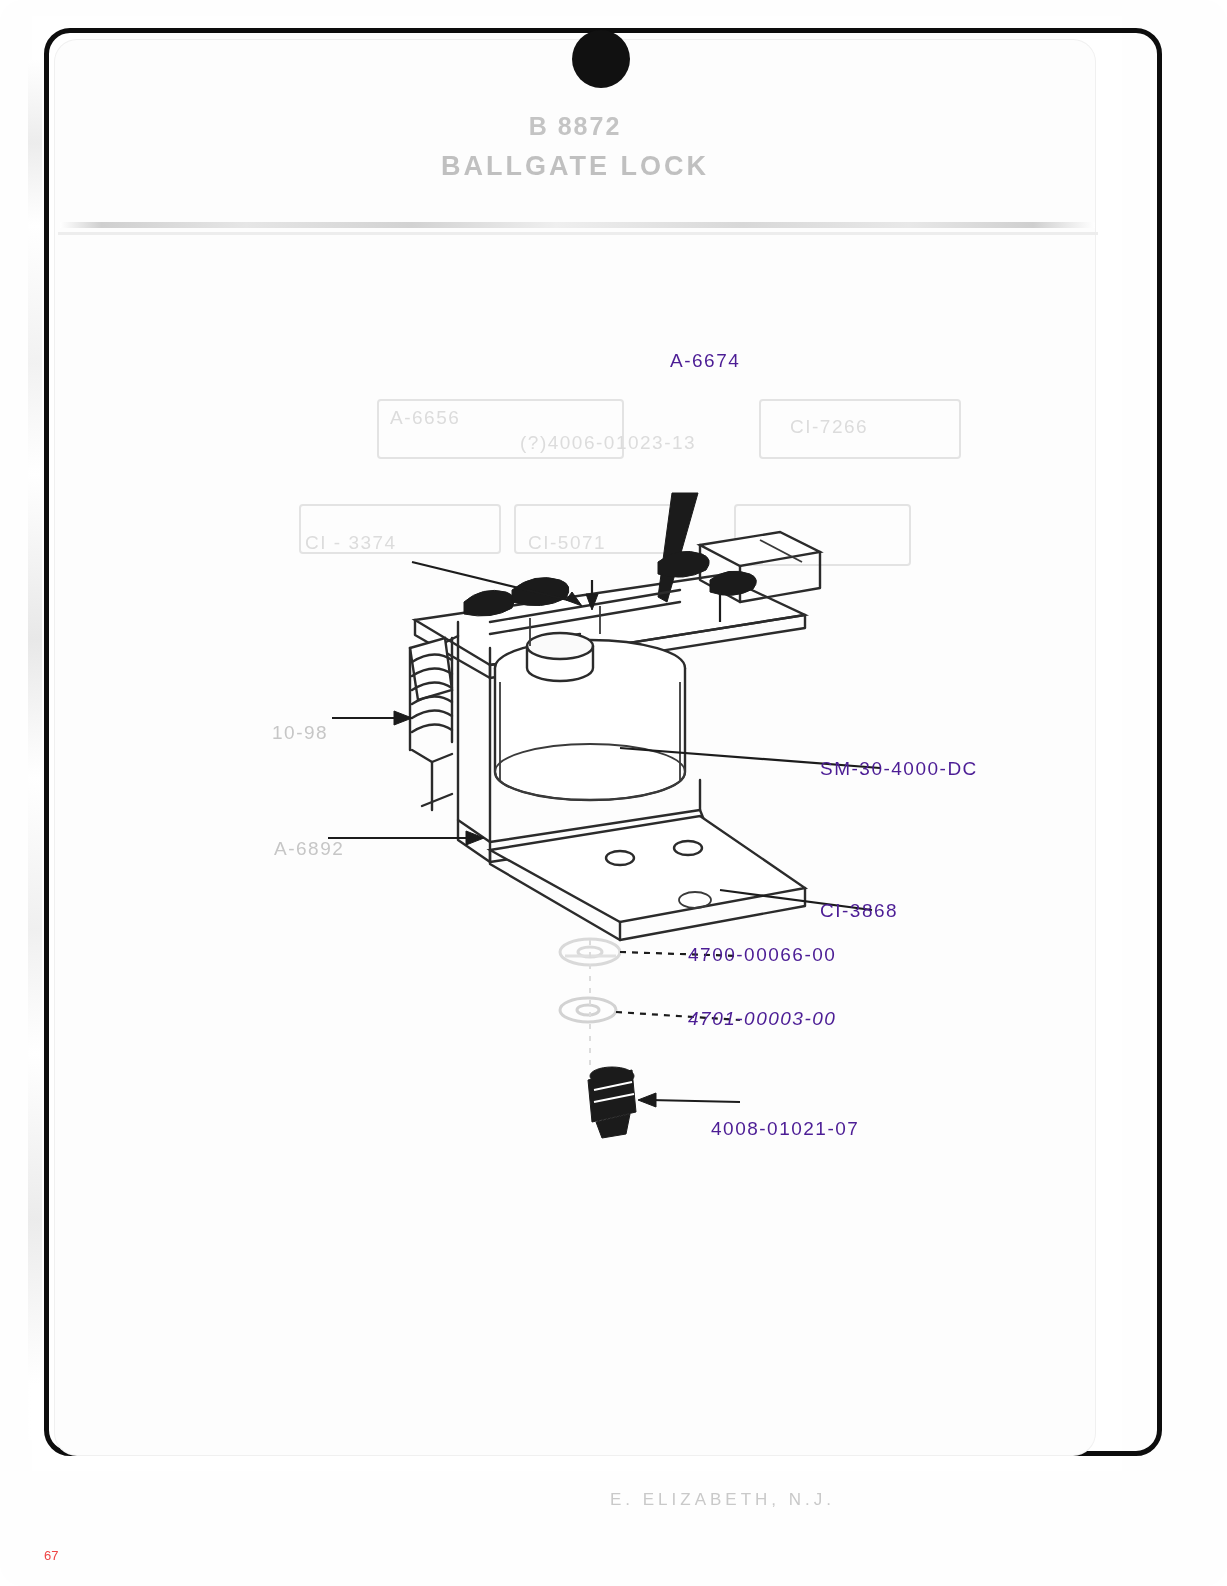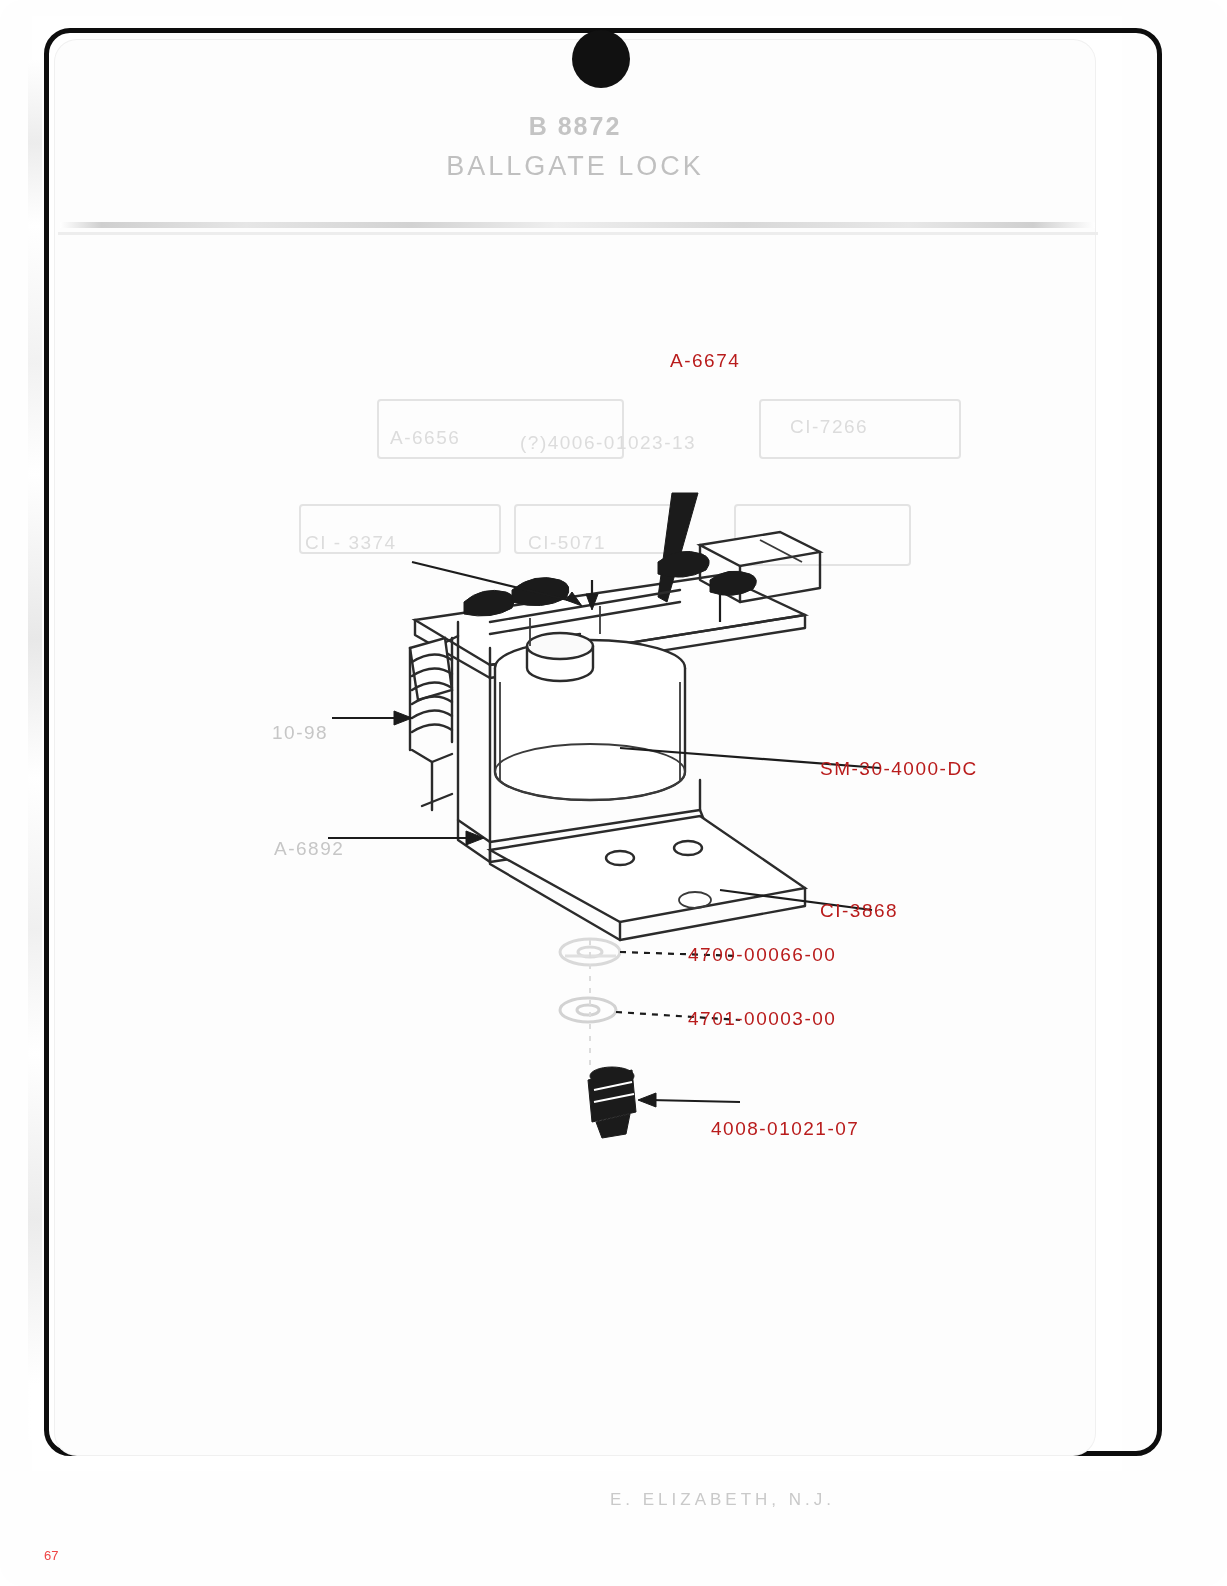--- a/index.html
+++ b/index.html
@@ -93,21 +93,21 @@
   #doc-number {
     font-size: 25px;
     letter-spacing: 2px;
     font-weight: 700;
     color: #c4c4c4;
   }
   #doc-title {
     margin-top: 10px;
     font-size: 27px;
     letter-spacing: 3px;
-    font-weight: 400;
+    font-weight: 700;
     color: #c0c0c0;
   }
   #header-rule {
     position: absolute;
     left: 60px;
     top: 222px;
     width: 1035px;
     height: 6px;
     background: linear-gradient(to right,
       #ffffff 0%, #cfcfcf 4%, #e6e6e6 18%, #d2d2d2 34%,
@@ -134,21 +134,21 @@
 
   
   .callout {
     position: absolute;
     font-size: 19px;
     letter-spacing: 1.5px;
     color: #c6c6c6;
     white-space: nowrap;
     font-family: "Liberation Sans", sans-serif;
   }
-  .callout.dim   { color: #b91c1c; }
+  .callout.dim   { color: #4c1d95; }
   .callout.dimmer{ color: #dcdcdc; }
 
   
   #footer {
     position: absolute;
     left: 0;
     top: 1468px;
     width: 1227px;
     height: 110px;
   }
@@ -343,31 +343,31 @@
         <path class="lead" d="M556 762 L680 770" stroke-dasharray="6 6"></path>
 
         <path class="lead" d="M590 850 L680 852"></path>
         <path class="blk" d="M578 850 L596 843 L596 857 Z"></path>
 
         <path d="M530 690 L530 820" stroke="#dcdcdc" stroke-width="2" stroke-dasharray="5 7" fill="none"></path>
       </g>
     </svg>
 
     <div class="callout dim" style="left:610px; top:100px;">A-6674</div>
-    <div class="callout dimmer" style="left:330px; top:177px;text-align:center;">A-6656</div>
+    <div class="callout dimmer" style="left:330px; top:157px;text-align:center;">A-6656</div>
     <div class="callout dimmer" style="left:730px; top:166px;">CI-7266</div>
     <div class="callout dimmer" style="left:460px; top:182px;">(?)4006-01023-13</div>
     <div class="callout dimmer" style="left:245px; top:282px;">CI - 3374</div>
     <div class="callout dimmer" style="left:468px; top:282px;">CI-5071</div>
     <div class="callout" style="left:212px; top:472px;">10-98</div>
     <div class="callout dim" style="left:760px; top:508px;">SM-30-4000-DC</div>
     <div class="callout" style="left:214px; top:588px;">A-6892</div>
     <div class="callout dim" style="left:760px; top:650px;">CI-3868</div>
     <div class="callout dim" style="left:628px; top:694px;">4700-00066-00</div>
-    <div class="callout dim" style="left:628px; top:758px;">4701-00003-00</div>
+    <div class="callout dim" style="left:628px; top:758px;font-style:italic;">4701-00003-00</div>
     <div class="callout dim" style="left:628px; top:868px;margin-left:23px;">4008-01021-07</div>
   </div>
 
   <div id="footer"></div>
   <div id="corner-mark">67</div>
   <div id="city">
     <span>E. ELIZABETH, N.J.</span>
   </div>
 
 </div>

